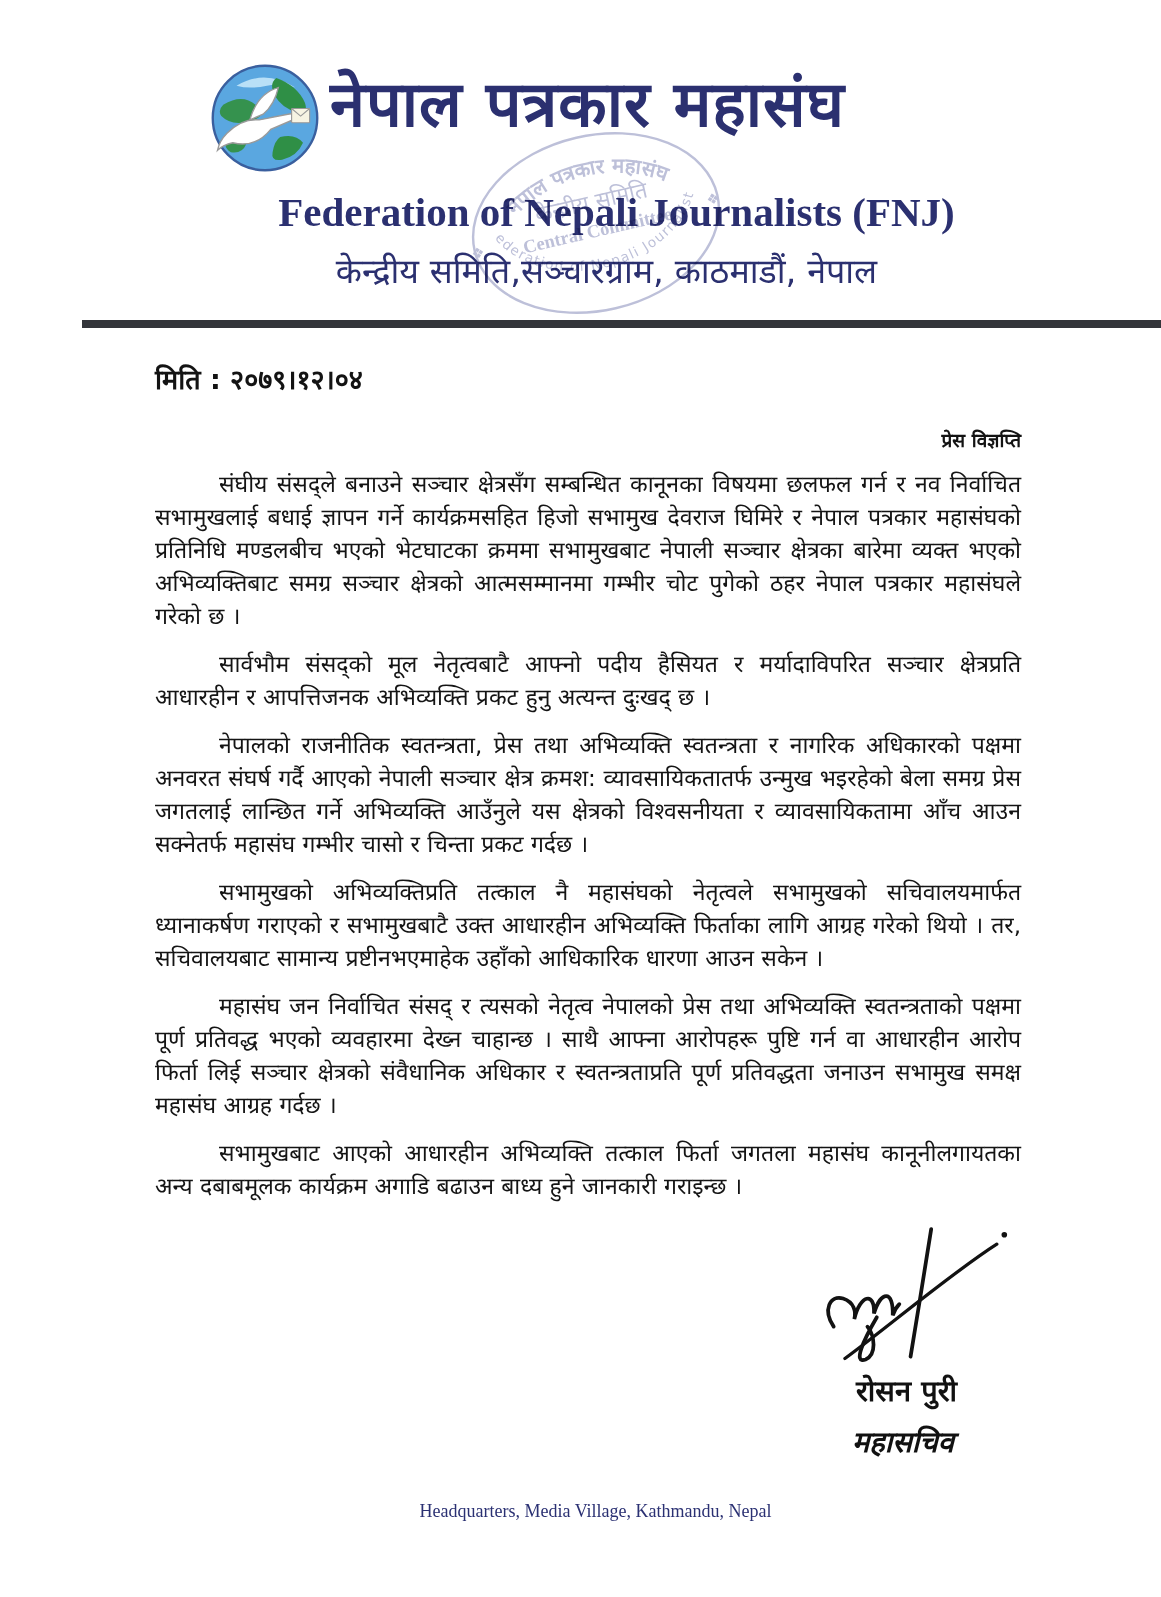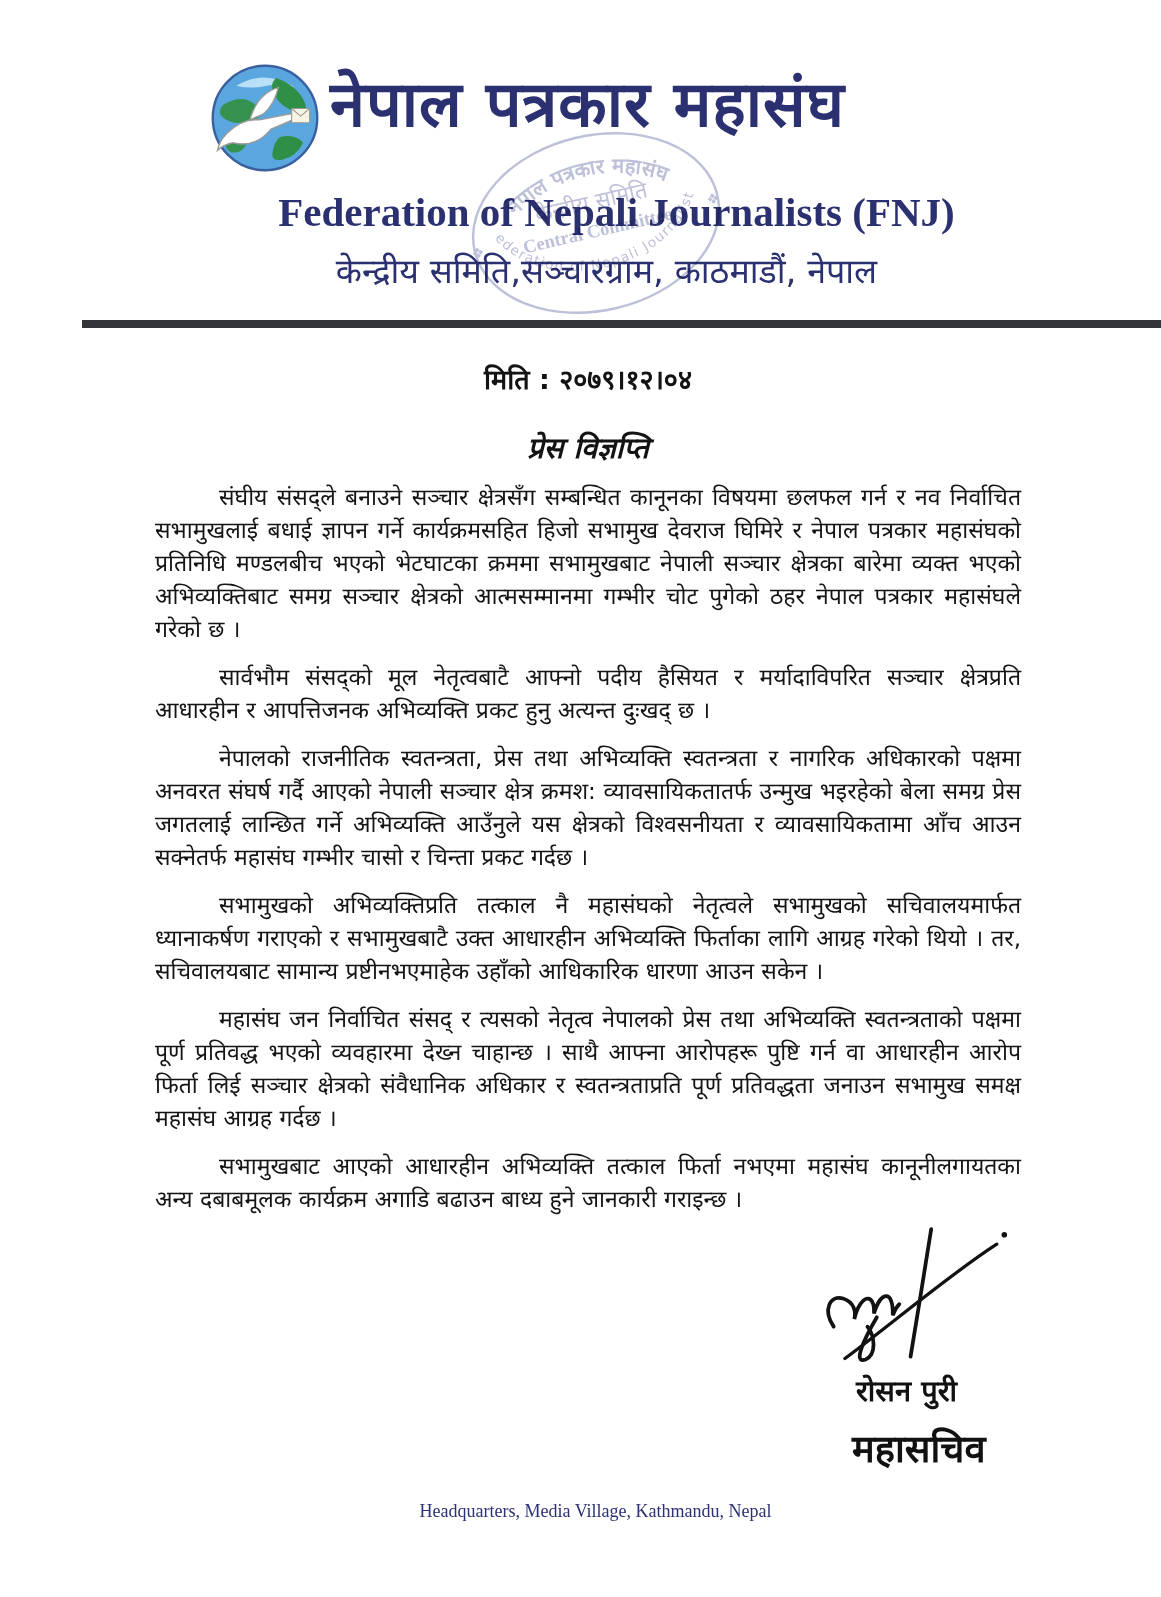--- a/index.html
+++ b/index.html
@@ -37,39 +37,38 @@
   }
   .rule{
     position:absolute;left:82px;top:320px;right:0;height:8px;
     background:#33353a;
   }
   
   .main{
     position:absolute;left:155px;top:330px;width:866px;
   }
   .date-line{
-    text-align:center;font-size:27px;font-weight:600;margin:30px 0 0 0;
+    text-align:left;font-size:27px;font-weight:600;margin:30px 0 0 0;
     color:#131313;
   }
   .doc-title{
-    text-align:center;font-size:29px;font-weight:700;margin:30px 0 6px 0;
+    text-align:right;font-size:19px;font-weight:700;margin:30px 0 6px 0;
     color:#131313;
-    font-style:italic;
   }
   .main p{
     margin:15px 0 0 0;
     font-size:23px;line-height:33px;
     text-align:justify;text-indent:64px;
     color:#141414;
   }
   
   .signature{position:absolute;left:800px;top:1216px;width:280px;}
   .sig-scrawl{display:block;margin-left:16px;}
   .sig-name{margin:4px 0 0 56px;font-size:29px;font-weight:700;color:#111;}
-  .sig-role{margin:12px 0 0 52px;font-size:38px;font-weight:700;color:#111;}
+  .sig-role{margin:12px 0 0 52px;font-size:29px;font-weight:700;color:#111;font-style:italic;}
   
   .footer{
     position:absolute;left:15px;top:1499px;width:1161px;text-align:center;
     font-family:"Liberation Serif",serif;color:#2b3173;line-height:24px;
   }
   .footer .line1{font-size:18px;}
   .footer .line2{font-size:18px;}
   .footer .email{text-decoration:underline;cursor:pointer;}
   
   .stamp text,.stamp textPath{fill:#8d92bd;}
@@ -117,21 +116,21 @@
   <div class="rule"></div>
 
   <div class="main">
     <div class="date-line">मिति : २०७९।१२।०४</div>
     <h2 class="doc-title">प्रेस विज्ञप्ति</h2>
     <p>संघीय संसद्ले बनाउने सञ्चार क्षेत्रसँग सम्बन्धित कानूनका विषयमा छलफल गर्न र नव निर्वाचित सभामुखलाई बधाई ज्ञापन गर्ने कार्यक्रमसहित हिजो सभामुख देवराज घिमिरे र नेपाल पत्रकार महासंघको प्रतिनिधि मण्डलबीच भएको भेटघाटका क्रममा सभामुखबाट नेपाली सञ्चार क्षेत्रका बारेमा व्यक्त भएको अभिव्यक्तिबाट समग्र सञ्चार क्षेत्रको आत्मसम्मानमा गम्भीर चोट पुगेको ठहर नेपाल पत्रकार महासंघले गरेको छ ।</p>
     <p>सार्वभौम संसद्को मूल नेतृत्वबाटै आफ्नो पदीय हैसियत र मर्यादाविपरित सञ्चार क्षेत्रप्रति आधारहीन र आपत्तिजनक अभिव्यक्ति प्रकट हुनु अत्यन्त दुःखद् छ ।</p>
     <p>नेपालको राजनीतिक स्वतन्त्रता, प्रेस तथा अभिव्यक्ति स्वतन्त्रता र नागरिक अधिकारको पक्षमा अनवरत संघर्ष गर्दै आएको नेपाली सञ्चार क्षेत्र क्रमश: व्यावसायिकतातर्फ उन्मुख भइरहेको बेला समग्र प्रेस जगतलाई लान्छित गर्ने अभिव्यक्ति आउँनुले यस क्षेत्रको विश्वसनीयता र व्यावसायिकतामा आँच आउन सक्नेतर्फ महासंघ गम्भीर चासो र चिन्ता प्रकट गर्दछ ।</p>
     <p>सभामुखको अभिव्यक्तिप्रति तत्काल नै महासंघको नेतृत्वले सभामुखको सचिवालयमार्फत ध्यानाकर्षण गराएको र सभामुखबाटै उक्त आधारहीन अभिव्यक्ति फिर्ताका लागि आग्रह गरेको थियो । तर, सचिवालयबाट सामान्य प्रष्टीनभएमाहेक उहाँको आधिकारिक धारणा आउन सकेन ।</p>
     <p>महासंघ जन निर्वाचित संसद् र त्यसको नेतृत्व नेपालको प्रेस तथा अभिव्यक्ति स्वतन्त्रताको पक्षमा पूर्ण प्रतिवद्ध भएको व्यवहारमा देख्न चाहान्छ । साथै आफ्ना आरोपहरू पुष्टि गर्न वा आधारहीन आरोप फिर्ता लिई सञ्चार क्षेत्रको संवैधानिक अधिकार र स्वतन्त्रताप्रति पूर्ण प्रतिवद्धता जनाउन सभामुख समक्ष महासंघ आग्रह गर्दछ ।</p>
-    <p>सभामुखबाट आएको आधारहीन अभिव्यक्ति तत्काल फिर्ता नभएमा महासंघ कानूनीलगायतका अन्य दबाबमूलक कार्यक्रम अगाडि बढाउन बाध्य हुने जानकारी गराइन्छ ।</p>
+    <p>सभामुखबाट आएको आधारहीन अभिव्यक्ति तत्काल फिर्ता जगतला महासंघ कानूनीलगायतका अन्य दबाबमूलक कार्यक्रम अगाडि बढाउन बाध्य हुने जानकारी गराइन्छ ।</p>
   </div>
 
   <div class="signature">
     <svg class="sig-scrawl" viewBox="0 0 210 160" width="206" height="150" aria-hidden="true">
       <g fill="none" stroke="#121212" stroke-linecap="round">
         <path stroke-width="4" d="M14 118 C2 100 10 84 24 88 C36 92 38 102 36 110 C42 84 58 80 57 104 C64 80 78 78 77 106 C79 100 82 96 84 94"></path>
         <path stroke-width="4" d="M60 108 C46 132 34 158 48 153 C60 148 58 128 50 118"></path>
         <path stroke-width="4" d="M118 14 C112 52 103 108 96 150"></path>
         <path stroke-width="3.5" d="M26 152 C70 120 138 62 188 30"></path>
         <circle cx="196" cy="20" r="3" fill="#121212" stroke="none"></circle>

